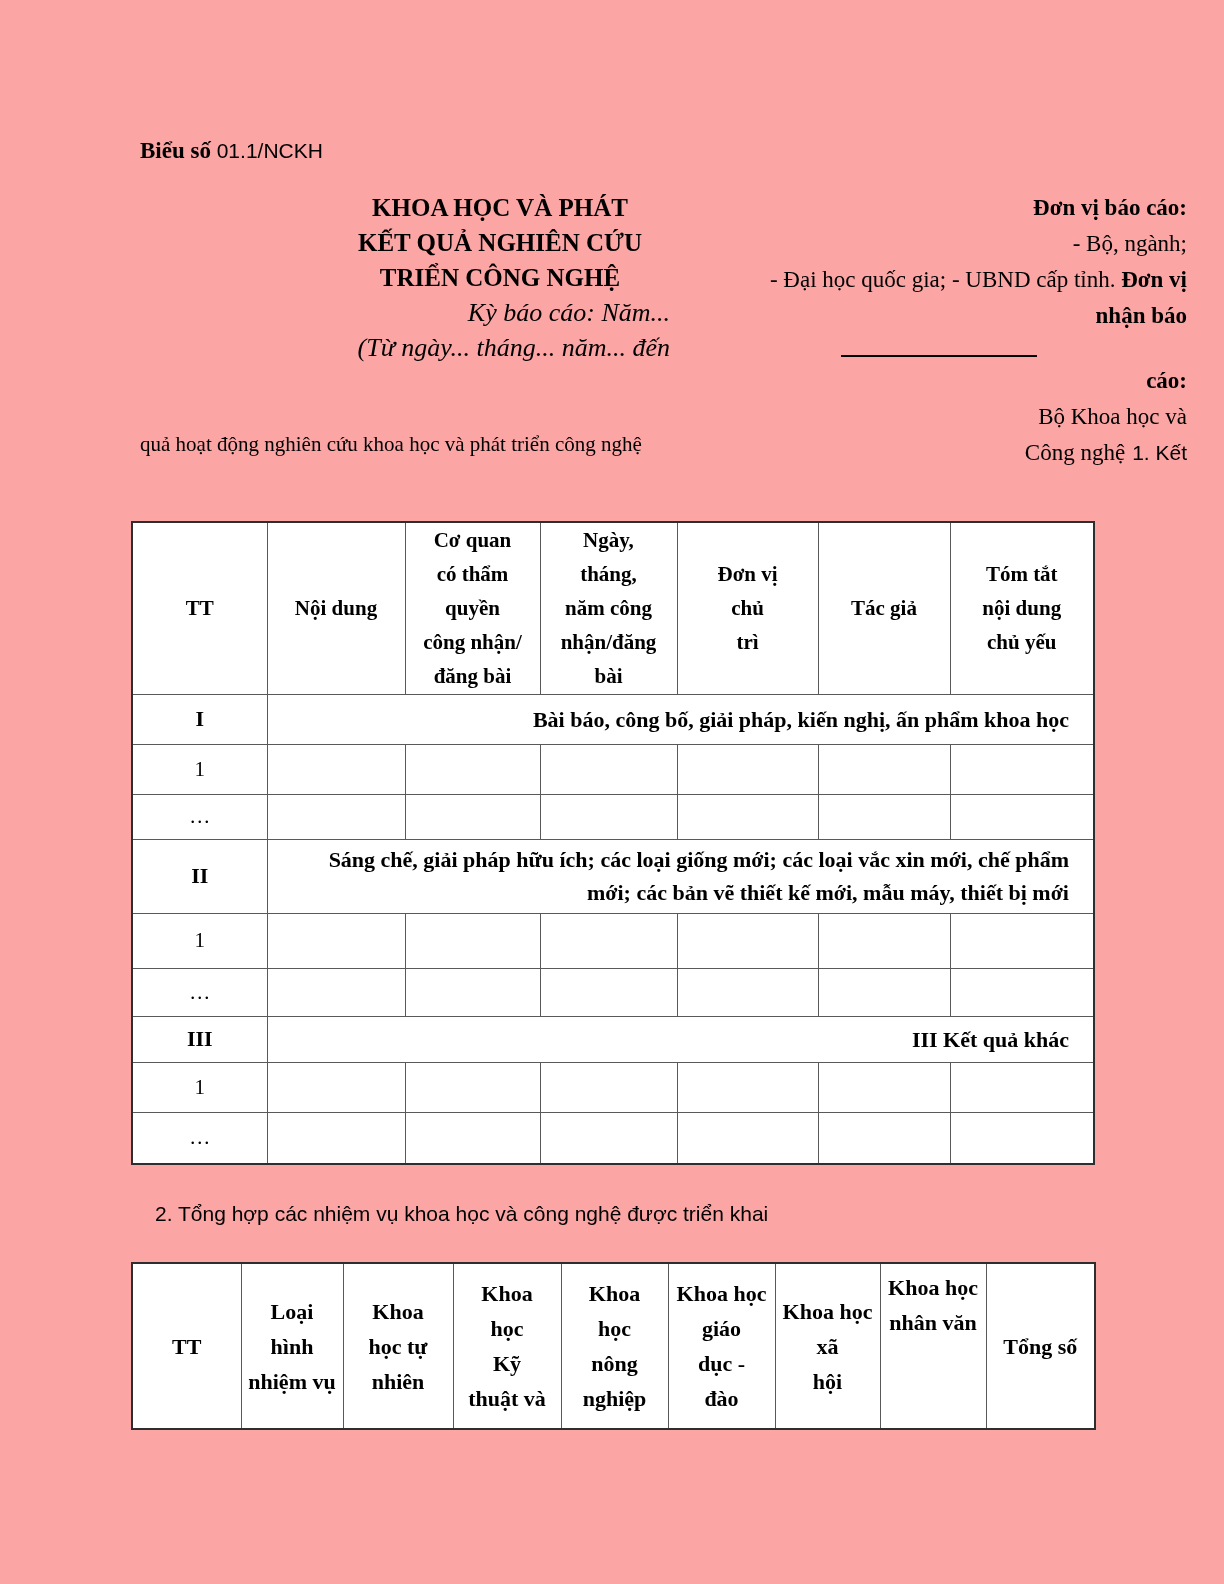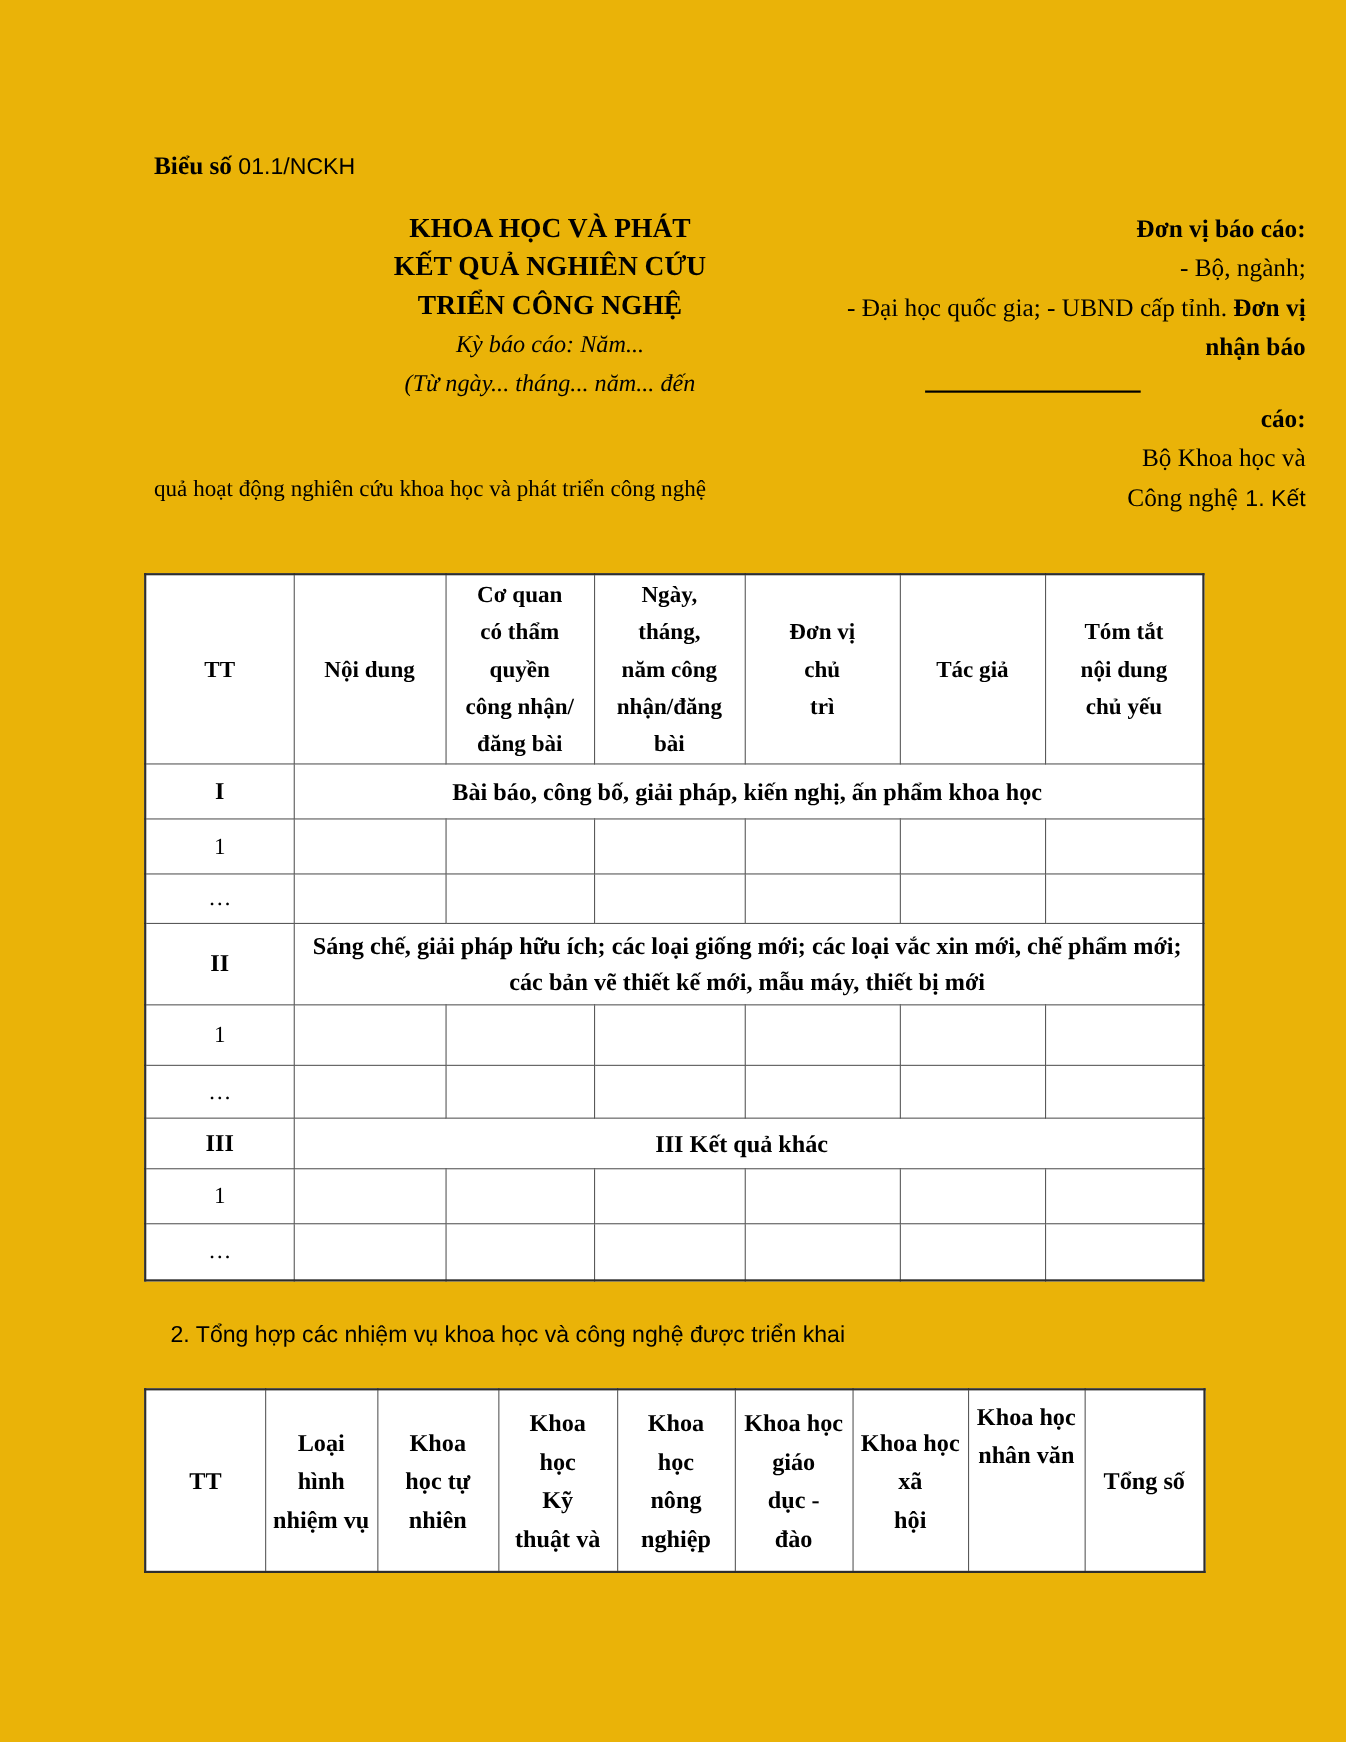--- a/index.html
+++ b/index.html
@@ -1,39 +1,39 @@
 <!DOCTYPE html>
 <html><head>
 <meta charset="utf-8">
 <style>
   * { margin: 0; padding: 0; box-sizing: border-box; }
   html, body { background: #ffffff; }
   .page {
     position: relative;
     width: 1224px;
     height: 1584px;
-    background: #eab308;
+    background: #fca5a5;
     color: #000;
     font-family: "Liberation Serif", serif;
     overflow: hidden;
   }
   .bold   { font-weight: bold; }
 
   
   .form-code { position: absolute; left: 140px; top: 138px; font-size: 23px; }
   .form-code .code-label { font-weight: bold; }
   .form-code .code-value { font-family: "Liberation Sans", sans-serif; font-size: 21px; }
 
   
   .title-block {
     position: absolute; left: 330px; top: 190px; width: 340px;
     text-align: center;
   }
   .title-line { font-size: 25px; font-weight: bold; line-height: 35px; }
-  .subtitle-line { font-size: 22px; font-style: italic; line-height: 35px; }
+  .subtitle-line { font-size: 26px; font-style: italic; line-height: 35px; text-align: right; }
 
   
   .report-block {
     position: absolute; left: 735px; top: 190px; width: 452px;
     font-size: 23px; line-height: 36px; text-align: right;
   }
   .sig-line {
     margin-left: 106px; margin-top: 21px; margin-bottom: 6px;
     width: 196px; height: 0; border-top: 2px solid #000;
   }
@@ -62,21 +62,21 @@
   .t1 th, .t2 th {
     font-weight: bold; text-align: center; vertical-align: middle;
     white-space: pre-line;
   }
   .t1 th { font-size: 21px; line-height: 34px; }
   .t2 th { font-size: 22px; line-height: 35px; }
   .t1 td.tt-cell { text-align: center; vertical-align: middle; font-size: 21px; }
   .t1 td.tt-section { font-weight: bold; font-size: 22px; }
   .t1 td.section-label {
     font-weight: bold; font-size: 22px; line-height: 33px;
-    text-align: center; vertical-align: middle; padding-left: 12px; padding-right: 14px;
+    text-align: right; vertical-align: middle; padding-left: 12px; padding-right: 24px;
   }
 </style>
 </head>
 <body>
 
 <div class="page">
 
   <div class="form-code">
     <span class="code-label">Biểu số</span>
     <span class="code-value">01.1/NCKH</span>

